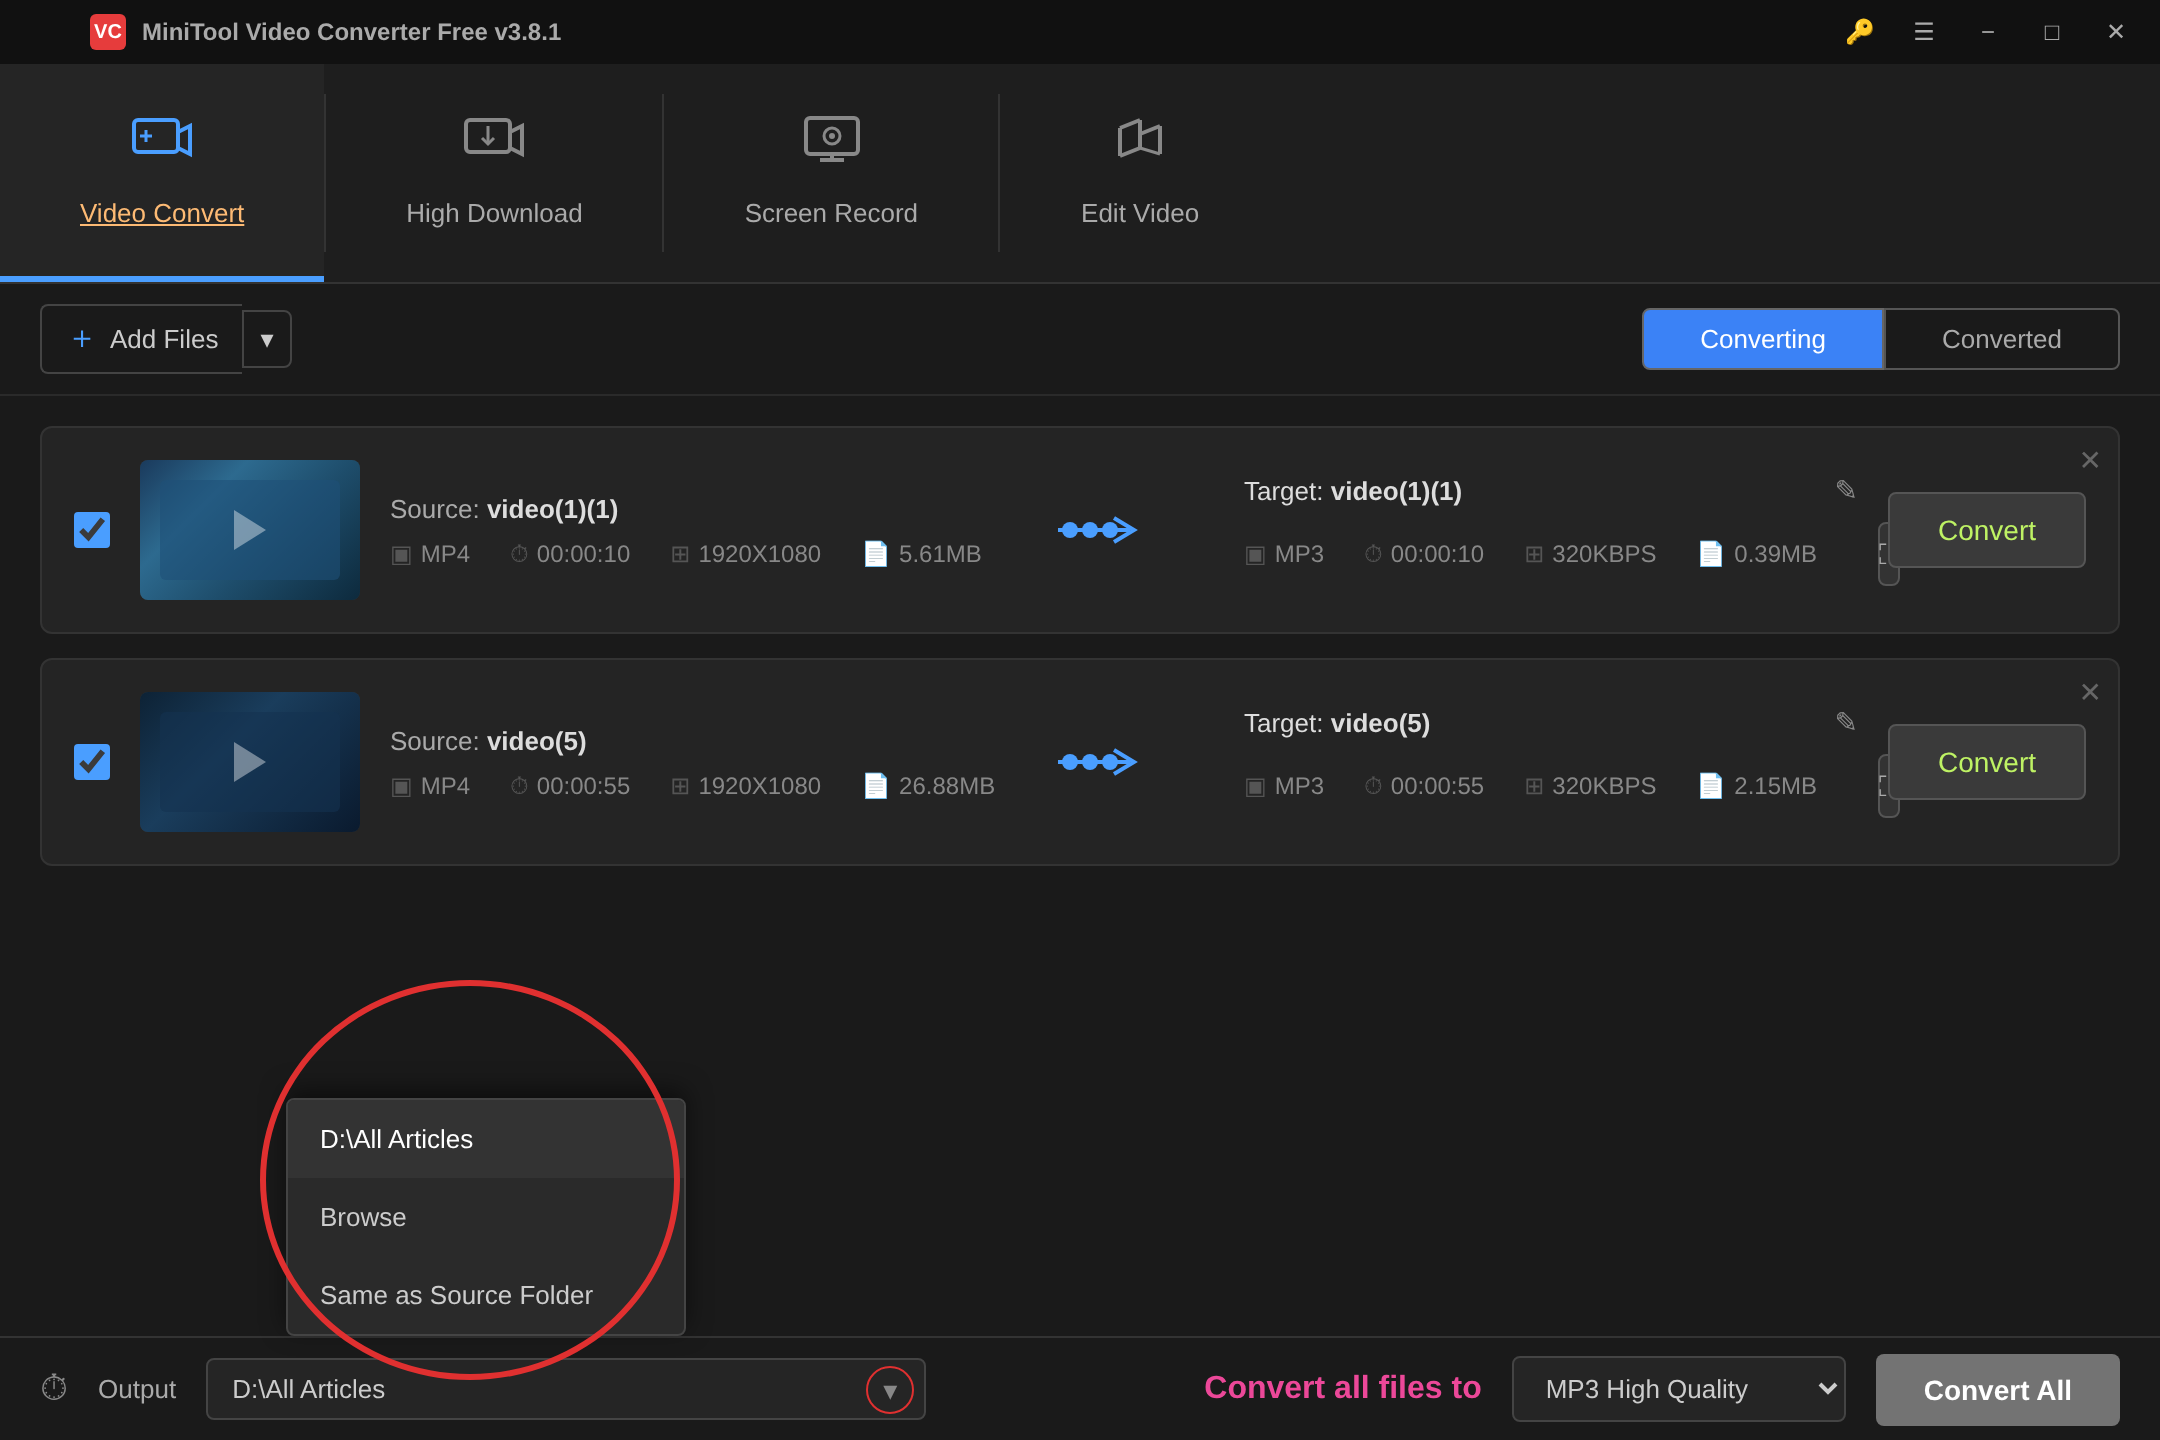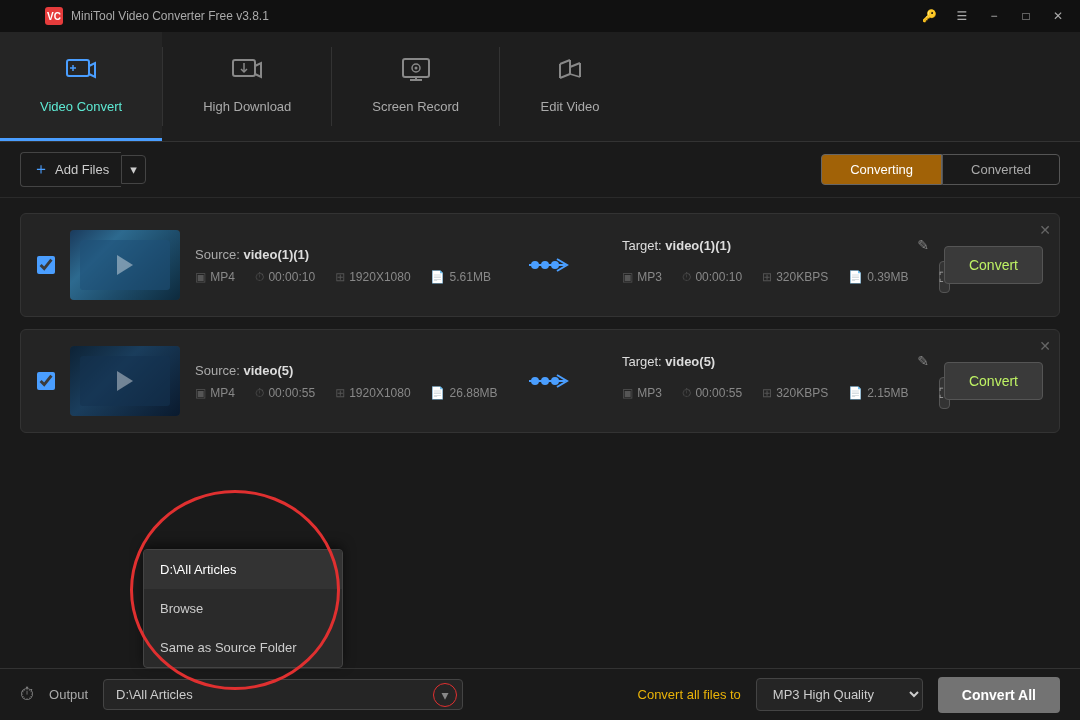--- a/index.html
+++ b/index.html
@@ -37,20 +37,21 @@
       display: flex;
       align-items: center;
       justify-content: center;
       font-size: 10px;
       font-weight: bold;
       color: white;
     }
     .title-bar-title {
       font-size: 12px;
       color: #aaa;
+      font-weight: bold;
     }
     .title-bar-controls {
       display: flex;
       gap: 4px;
     }
     .title-bar-btn {
       width: 28px;
       height: 20px;
       background: transparent;
       border: none;
@@ -79,23 +80,24 @@
       justify-content: center;
       gap: 8px;
       padding: 10px 40px;
       cursor: pointer;
       color: #aaa;
       font-size: 13px;
       border-bottom: 3px solid transparent;
       min-width: 140px;
     }
     .nav-item.active {
-      color: #5eead4;
+      color: #fdba74;
       border-bottom: 3px solid #4a9eff;
       background: #252525;
+      text-decoration: underline;
     }
     .nav-icon {
       font-size: 28px;
     }
     .nav-separator {
       width: 1px;
       background: #333;
       margin: 15px 0;
     }
 
@@ -139,21 +141,21 @@
     }
     .tab-btn {
       padding: 7px 28px;
       background: transparent;
       border: 1px solid #555;
       color: #aaa;
       cursor: pointer;
       font-size: 13px;
     }
     .tab-btn.active {
-      background: #a16207;
+      background: #3b82f6;
       color: white;
       border-color: #666;
     }
     .tab-btn:first-child { border-radius: 4px 0 0 4px; }
     .tab-btn:last-child { border-radius: 0 4px 4px 0; text-align: center; }
 
     
     .main-content {
       padding: 15px 20px;
       display: flex;
@@ -338,24 +340,25 @@
       font-size: 14px;
       display: flex;
       align-items: center;
       justify-content: center;
       width: 24px;
       height: 24px;
       border-radius: 50%;
       border: 1.5px solid #e03030;
     }
     .convert-all-label {
-      font-size: 13px;
-      color: #eab308;
+      font-size: 16px;
+      color: #ec4899;
       margin-left: auto;
       white-space: nowrap;
+      font-weight: bold;
     }
     .quality-select {
       background: #252525;
       border: 1px solid #444;
       border-radius: 4px;
       color: #ccc;
       font-size: 13px;
       padding: 7px 12px;
       outline: none;
       cursor: pointer;

